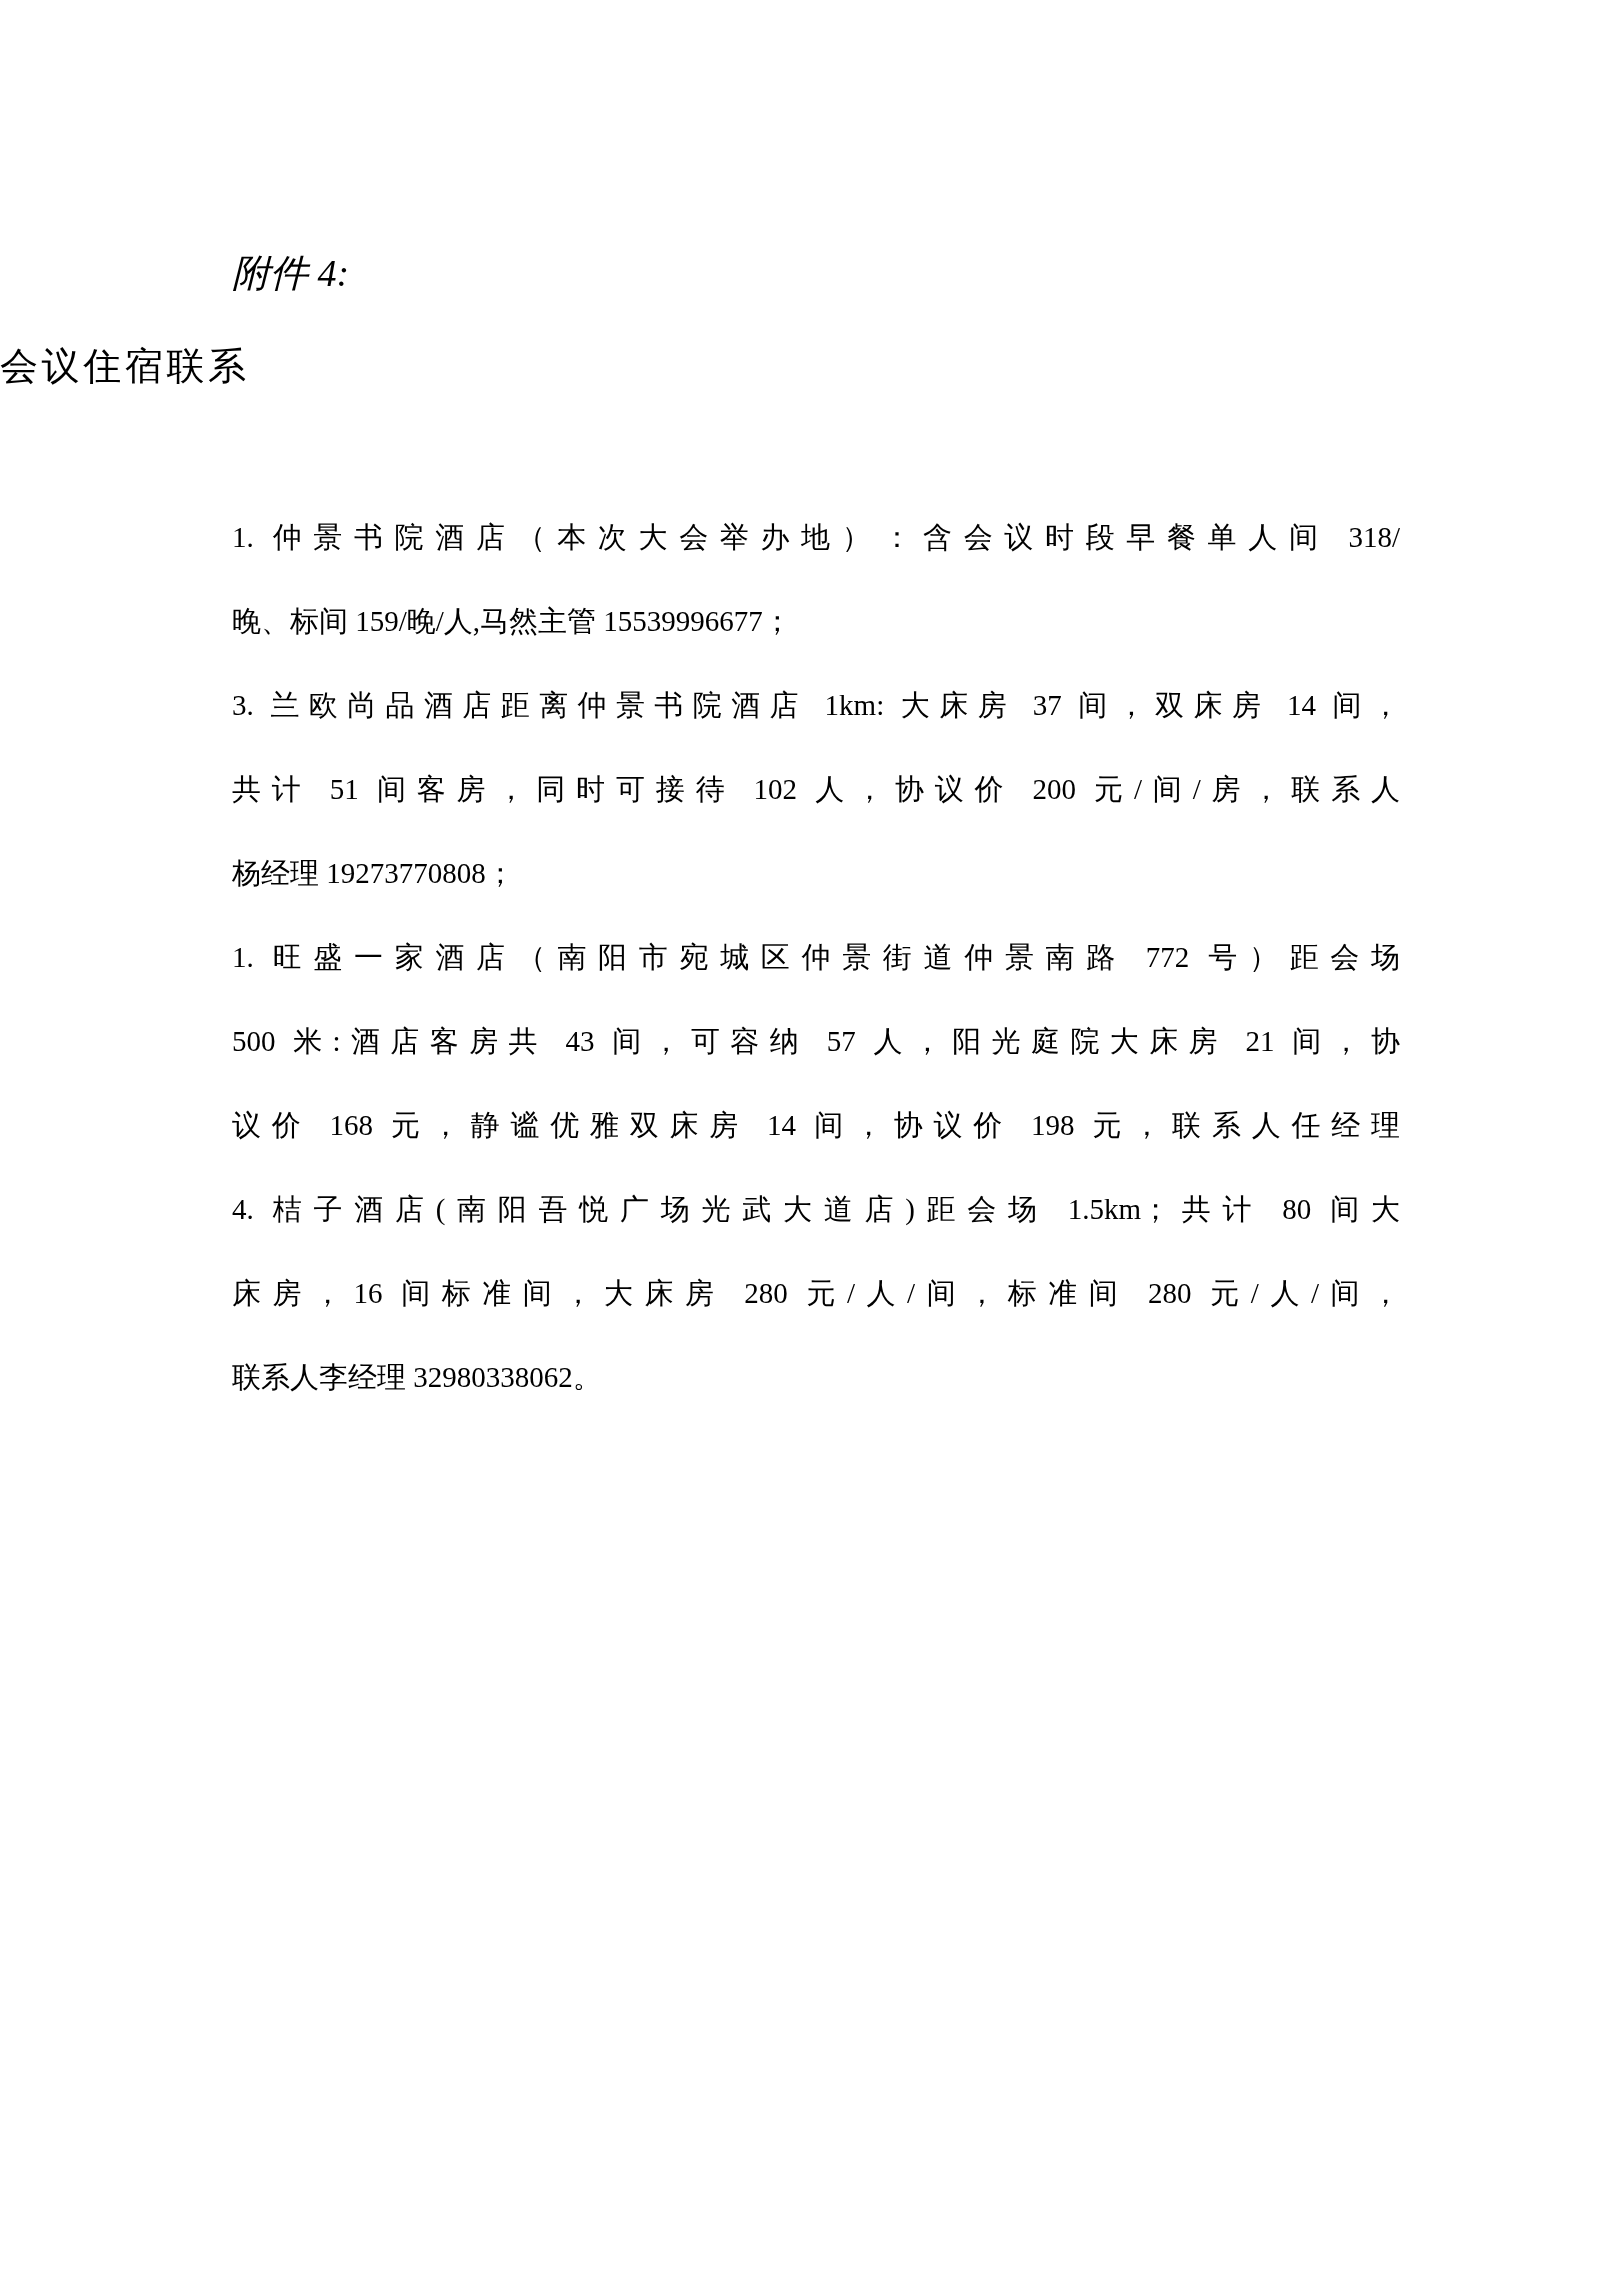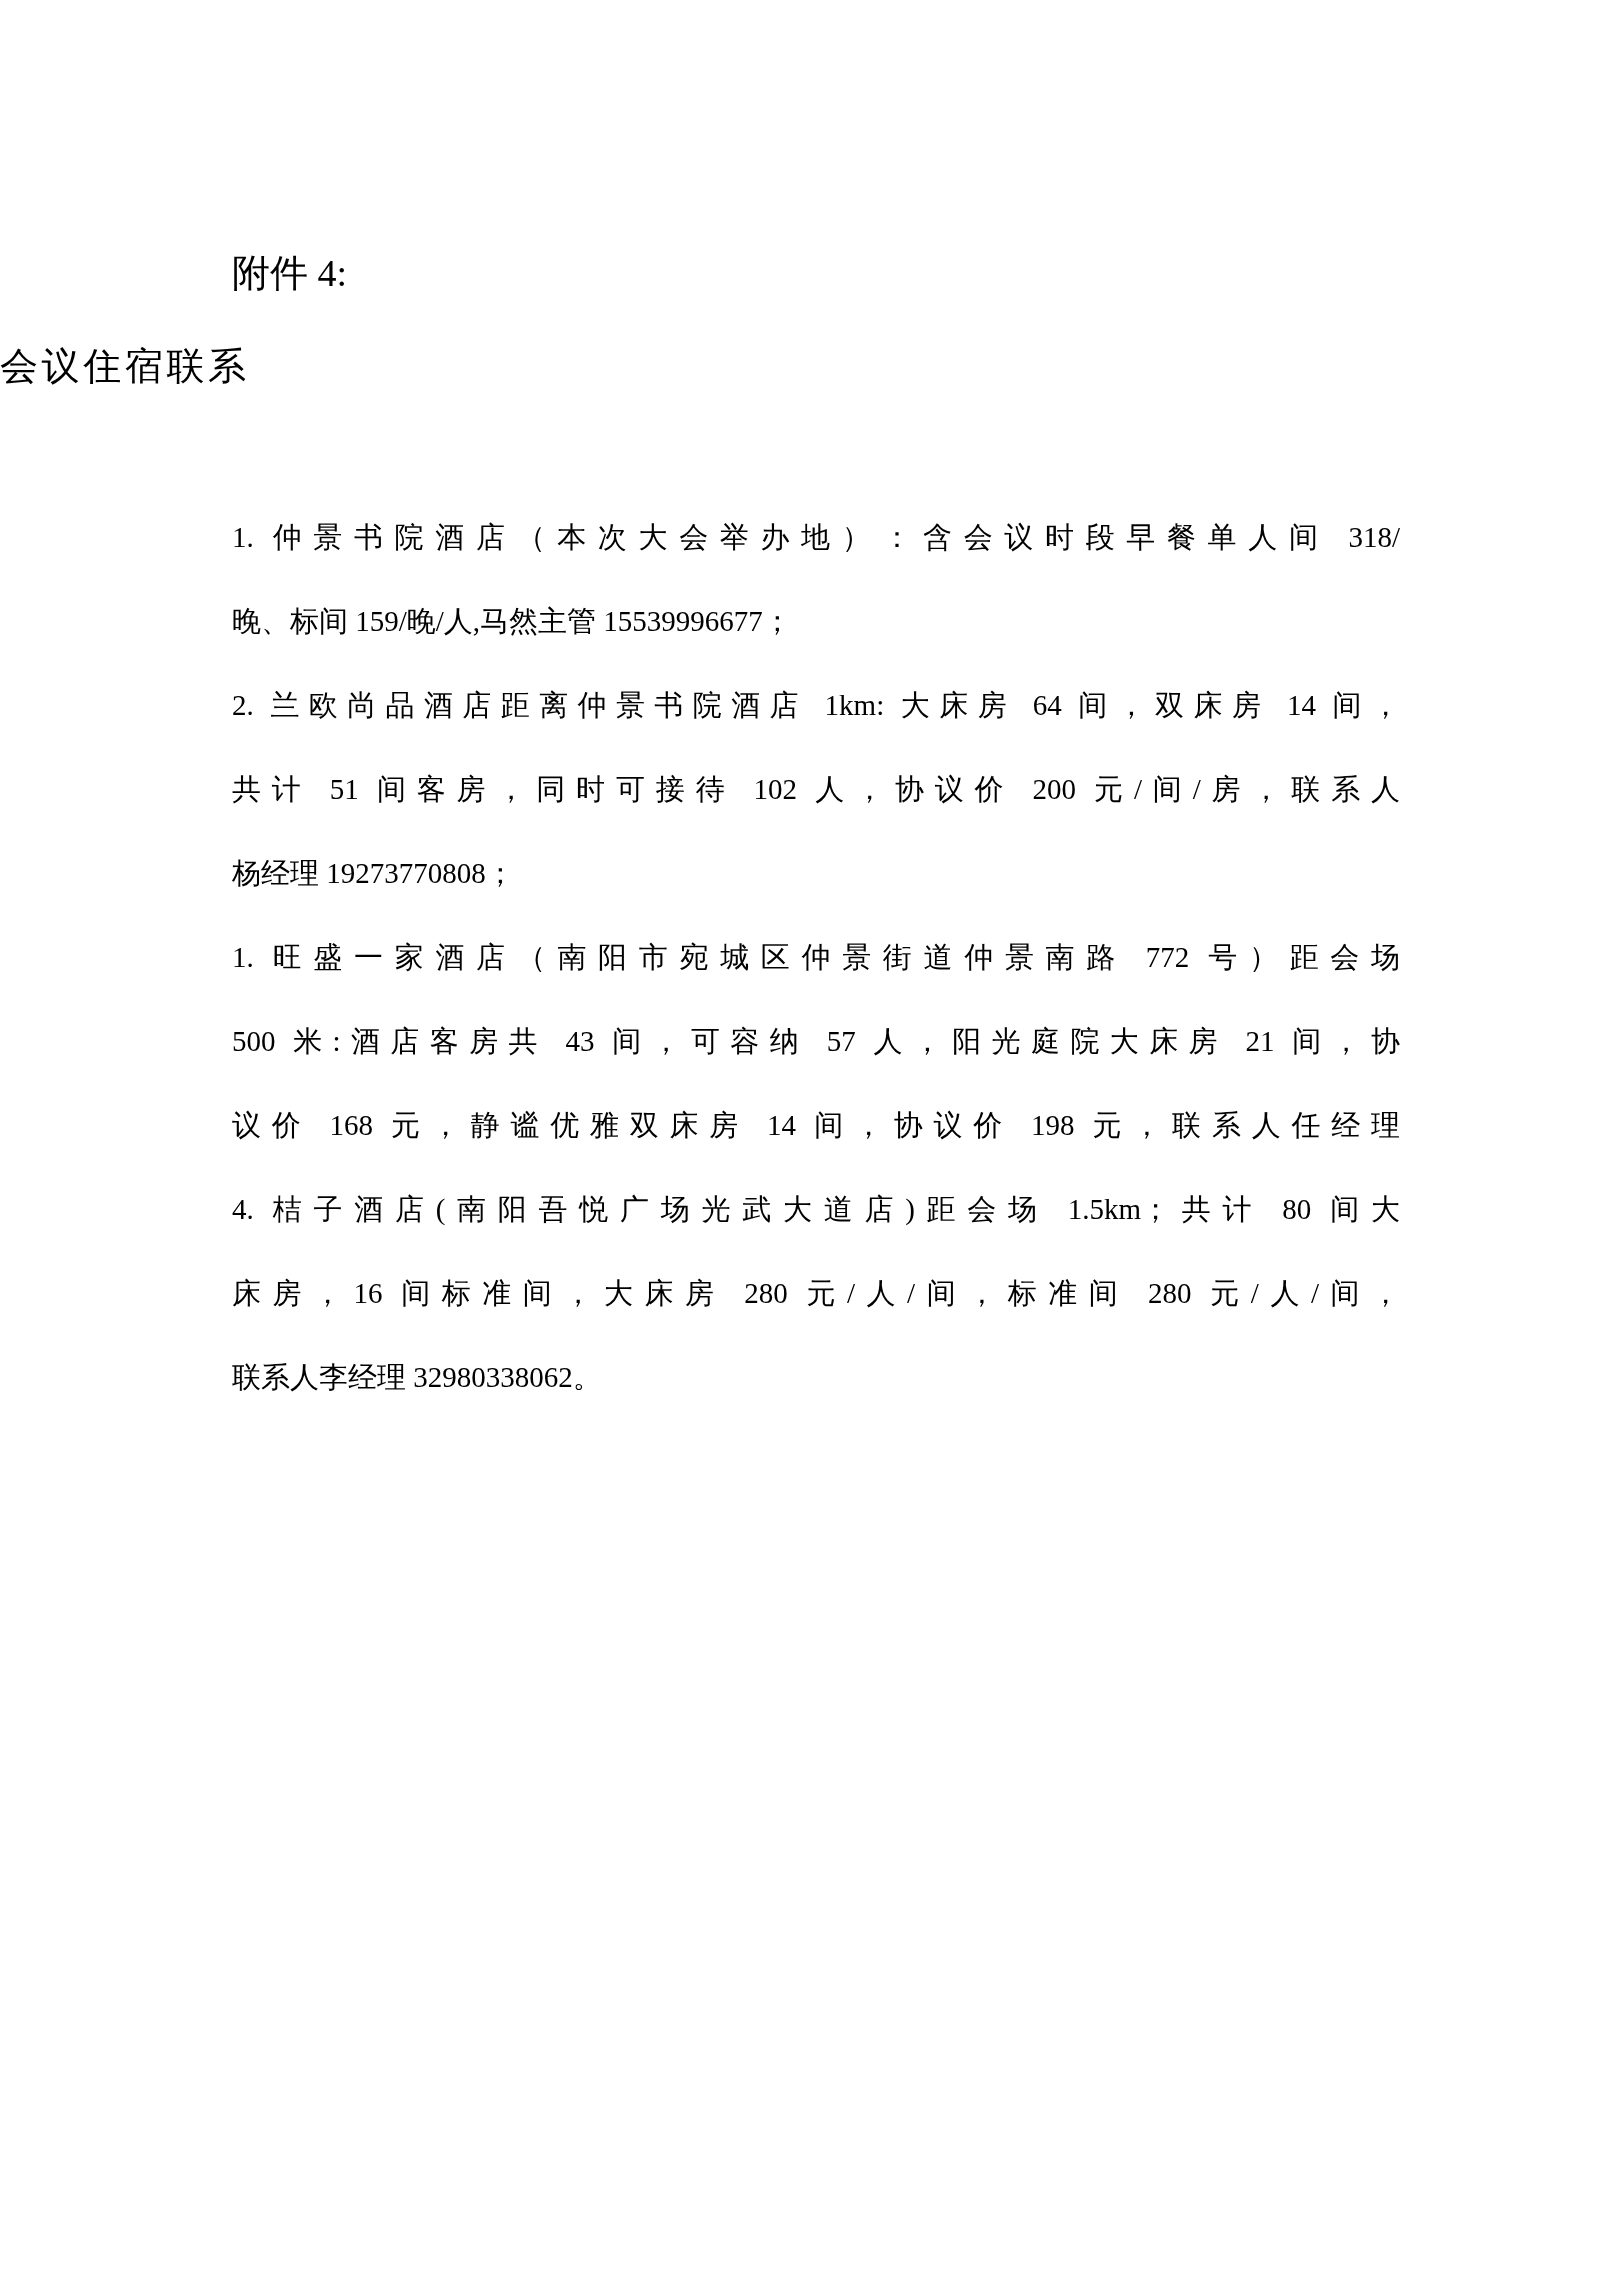--- a/index.html
+++ b/index.html
@@ -17,20 +17,21 @@
     overflow: hidden;
   }
   .attach {
     position: absolute;
     left: 232px;
     top: 231px;
     height: 84px;
     line-height: 84px;
     font-size: 38px;
     white-space: pre;
+    font-style: italic;
   }
   .title {
     position: absolute;
     left: 0;
     top: 324px;
     width: 100%;
     height: 84px;
     line-height: 84px;
     font-size: 38px;
     letter-spacing: 3.6px;
@@ -64,21 +65,21 @@
 
 <div class="page">
 
   <div class="attach">附件 4:</div>
 
   <div class="title">会议住宿联系</div>
 
   <div class="body">
     <div class="line j">1. 仲景书院酒店（本次大会举办地）：含会议时段早餐单人间 318/</div>
     <div class="line last">晚、标间 159/晚/人,马然主管 15539996677；</div>
-    <div class="line j">2. 兰欧尚品酒店距离仲景书院酒店 1km: 大床房 64 间，双床房 14 间，</div>
+    <div class="line j">3. 兰欧尚品酒店距离仲景书院酒店 1km: 大床房 37 间，双床房 14 间，</div>
     <div class="line j">共计 51 间客房，同时可接待 102 人，协议价 200 元/间/房，联系人</div>
     <div class="line last">杨经理 19273770808；</div>
     <div class="line j">1. 旺盛一家酒店（南阳市宛城区仲景街道仲景南路 772 号）距会场</div>
     <div class="line j">500 米:酒店客房共 43 间，可容纳 57 人，阳光庭院大床房 21 间，协</div>
     <div class="line j">议价 168 元，静谧优雅双床房 14 间，协议价 198 元，联系人任经理</div>
     <div class="line j">4. 桔子酒店(南阳吾悦广场光武大道店)距会场 1.5km；共计 80 间大</div>
     <div class="line j">床房，16 间标准间，大床房 280 元/人/间，标准间 280 元/人/间，</div>
     <div class="line last">联系人李经理 32980338062。</div>
   </div>
 

